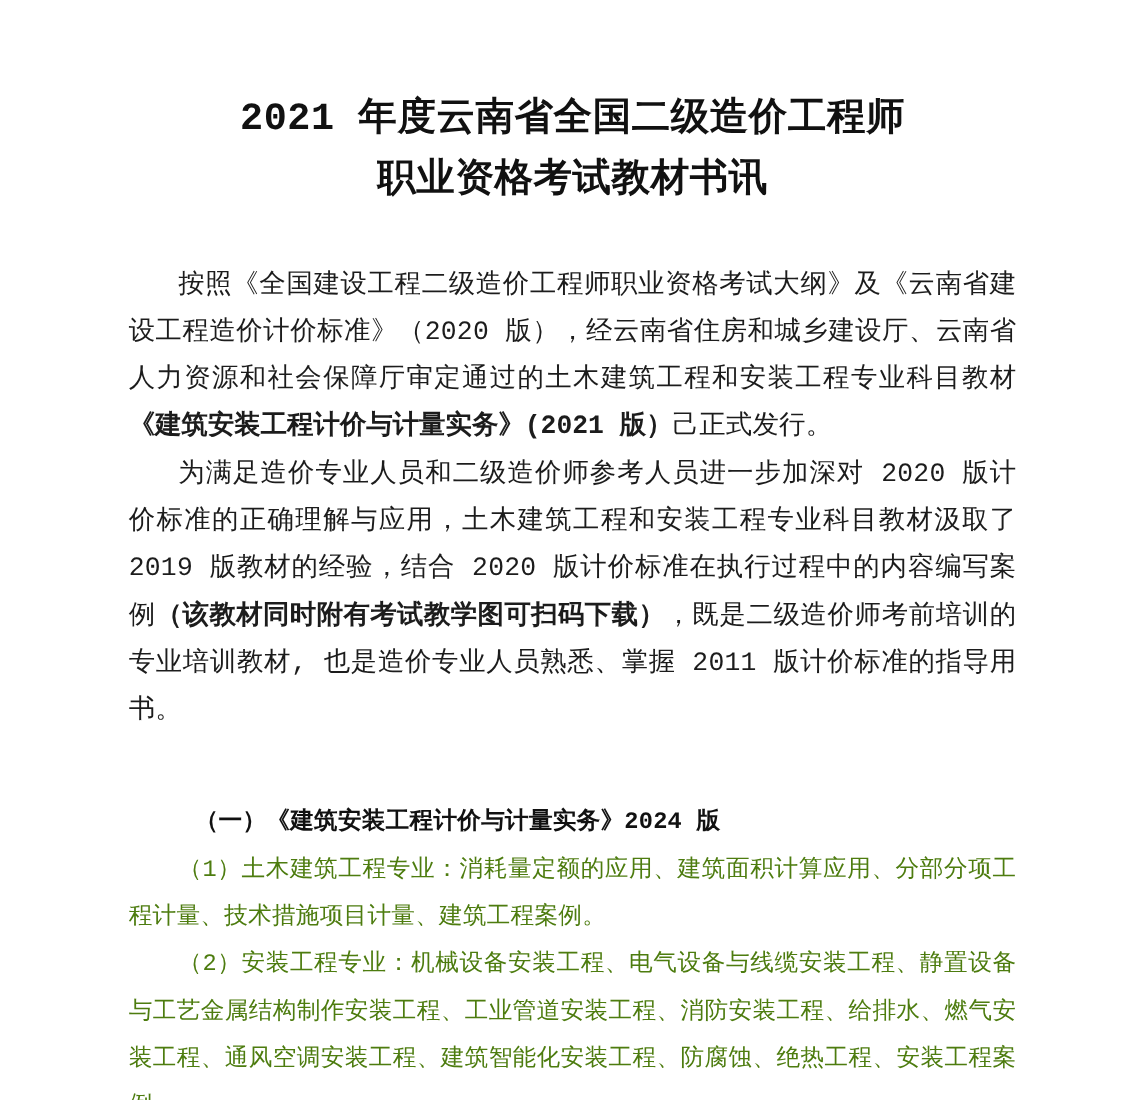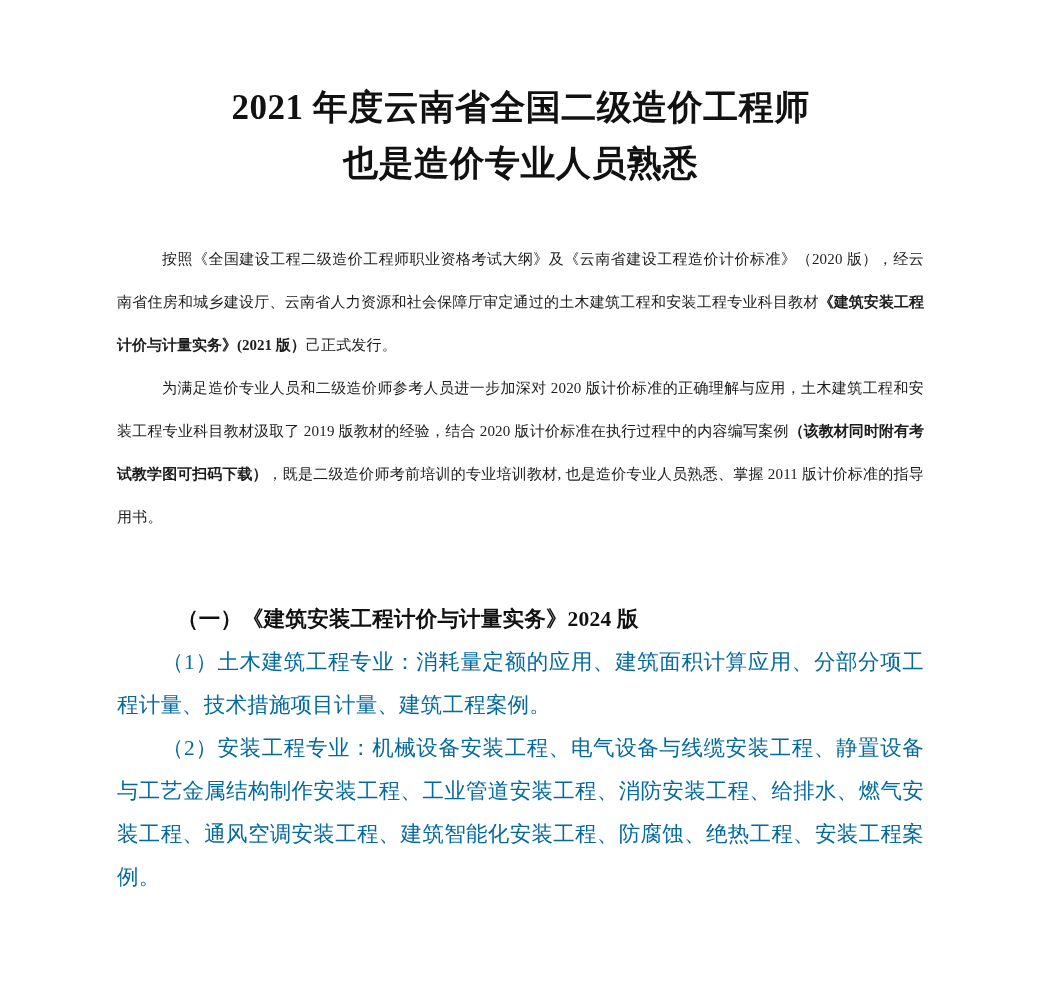--- a/index.html
+++ b/index.html
@@ -14,20 +14,21 @@
     font-family: "Liberation Serif", "DejaVu Serif", serif;
     color: #1a1a1a;
     -webkit-font-smoothing: antialiased;
   }
 
   .page {
     position: relative;
     width: 1040px;
     height: 966px;
     box-sizing: border-box;
+    font-family: Liberation Mono, monospace;
   }
 
   .doc-body {
     position: absolute;
     left: 117px;
     top: 0;
     width: 807px;
   }
 
   
@@ -42,21 +43,21 @@
     color: #111;
   }
   .doc-title .tline {
     display: block;
     white-space: nowrap;
   }
 
   
   .para {
     margin: 0;
-    font-size: 15px;
+    font-size: 24px;
     line-height: 43px;
     text-align: justify;
     text-justify: inter-ideograph;
     text-indent: 45px;
     color: #1c1c1c;
     letter-spacing: 0.2px;
   }
   .para b, .para strong {
     font-weight: bold;
     letter-spacing: 0;
@@ -86,33 +87,33 @@
   }
   .gap-after-section { height: 7px; }
 
   .list-item {
     margin: 0;
     font-size: 21.5px;
     line-height: 43px;
     text-align: justify;
     text-justify: inter-ideograph;
     text-indent: 45px;
-    color: #0369a1;
+    color: #4d7c0f;
     letter-spacing: 0.2px;
   }
 </style>
 </head>
 <body>
 
 <div class="page">
   <div class="doc-body">
 
     <h1 class="doc-title">
       <span class="tline">2021 年度云南省全国二级造价工程师</span>
-      <span class="tline">也是造价专业人员熟悉</span>
+      <span class="tline">职业资格考试教材书讯</span>
     </h1>
 
     <div class="gap-before-p1"></div>
 
     <p class="para"><span>按照《全国建设工程二级造价工程师职业资格考试大纲》及《云南省建设工程造价计价标准》（2020 版），经云南省住房和城乡建设厅、云南省人力资源和社会保障厅审定通过的土木建筑工程和安装工程专业科目教材</span><b>《建筑安装工程计价与计量实务》(2021 版）</b><span>己正式发行。</span></p>
 
     <p class="para"><span>为满足造价专业人员和二级造价师参考人员进一步加深对 2020 版计价标准的正确理解与应用，土木建筑工程和安装工程专业科目教材汲取了 2019 版教材的经验，结合 2020 版计价标准在执行过程中的内容编写案例</span><b>（该教材同时附有考试教学图可扫码下载）</b><span>，既是二级造价师考前培训的专业培训教材, 也是造价专业人员熟悉、掌握 2011 版计价标准的指导用书。</span></p>
 
     <div class="gap-after-p2"></div>
 

